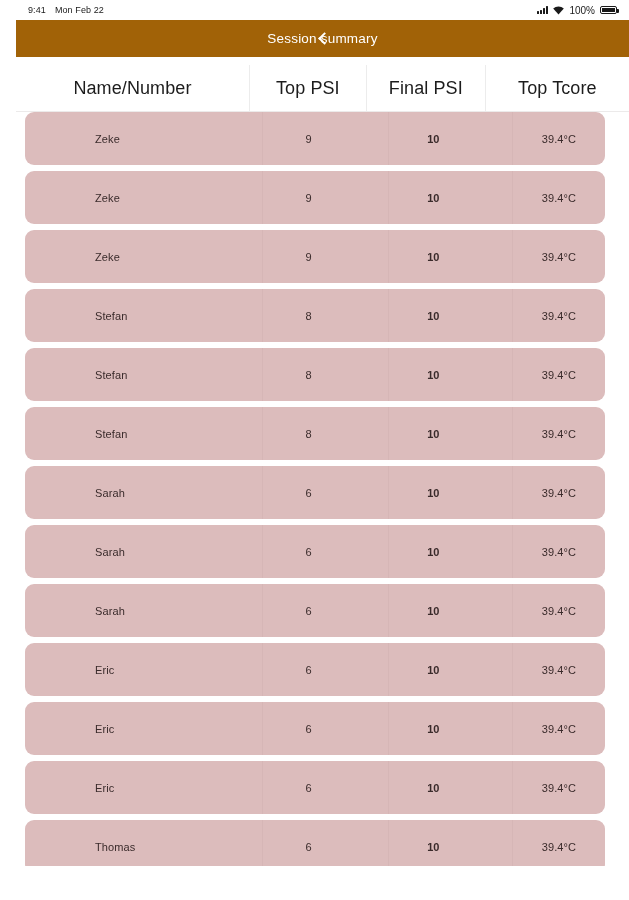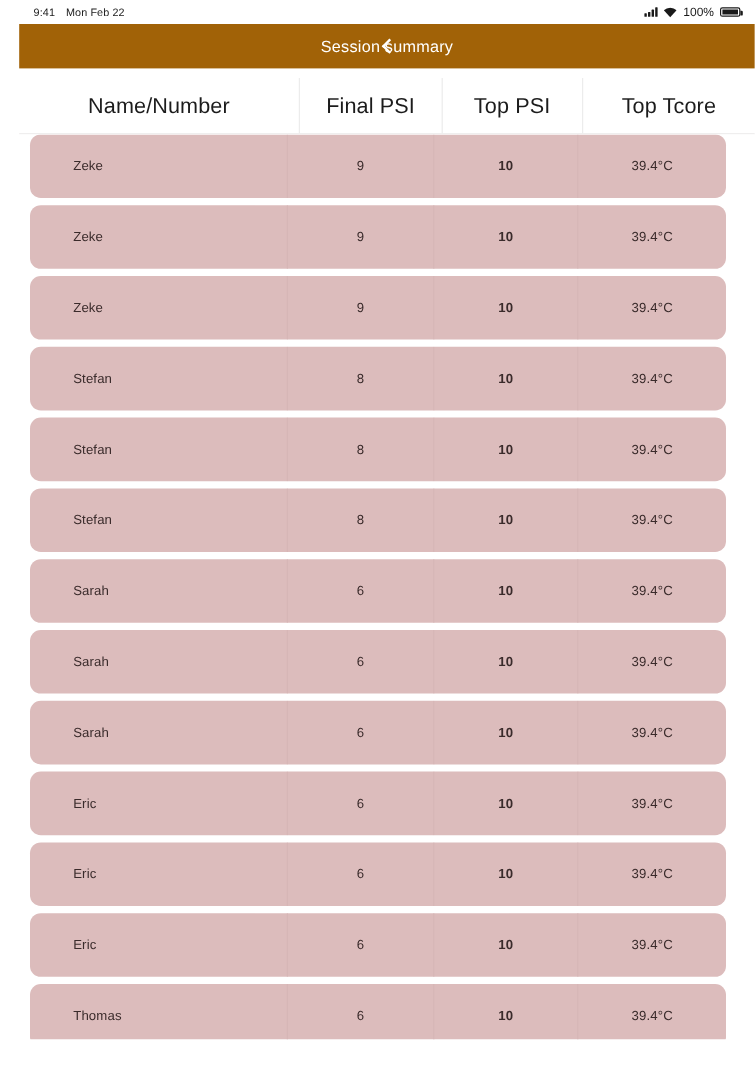--- a/index.html
+++ b/index.html
@@ -98,20 +98,21 @@
     background:#dcbcbc;
     border-radius:9px;
     display:flex; align-items:center;
     overflow:hidden;
   }
   .row .cell {
     height:100%;
     display:flex; align-items:center;
     font-size:11px; color:#3a2b2b;
     letter-spacing:.1px;
+    margin-left:34px;
   }
   .row .cell + .cell { border-left:1px solid #d6b6b6; }
   .r-name  { width:214px; justify-content:flex-start; padding-left:36px; }
   .r-final { width:122px; justify-content:center; }
   .r-top   { width:120px; justify-content:center;font-weight:bold; }
   .r-tcore { width:124px; justify-content:center; }
 
   
   .footer {
     position:absolute; left:0; bottom:0;
@@ -159,22 +160,22 @@
 
   <div class="titlebar">
     <div class="back-btn">
       <span class="chev"></span>
     </div>
     <div class="title">Session summary</div>
   </div>
 
   <div class="colhead">
     <div class="cell c-name">Name/Number</div>
+    <div class="cell c-top">Top PSI</div>
     <div class="cell c-final">Final PSI</div>
-    <div class="cell c-top">Top PSI</div>
     <div class="cell c-tcore">Top Tcore</div>
   </div>
 
   <div class="tablewrap">
     <div id="rows">
         <div class="row">
           <div class="cell r-name">Zeke</div>
           <div class="cell r-final">9</div>
           <div class="cell r-top">10</div>
           <div class="cell r-tcore">39.4°C</div>

